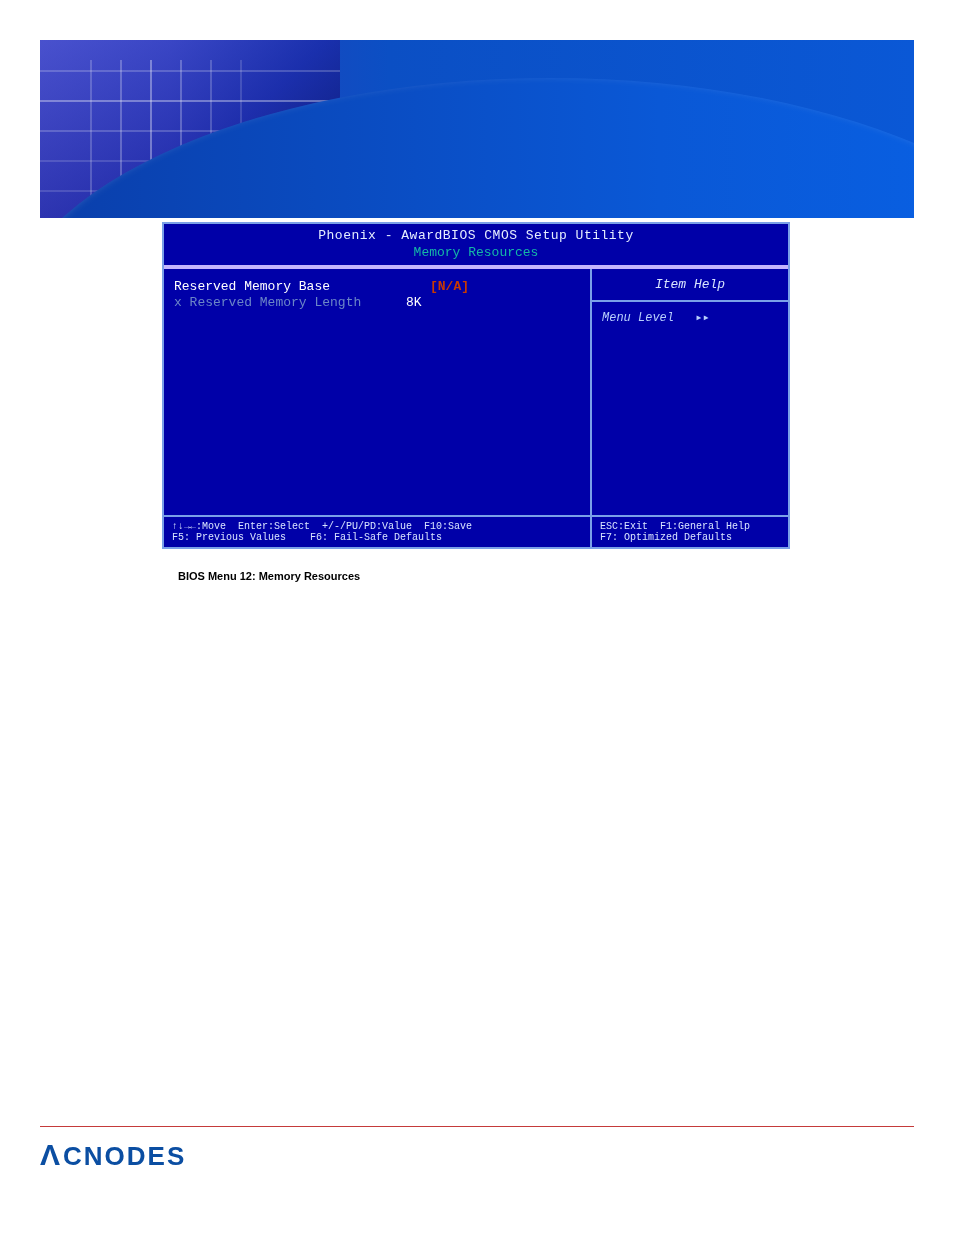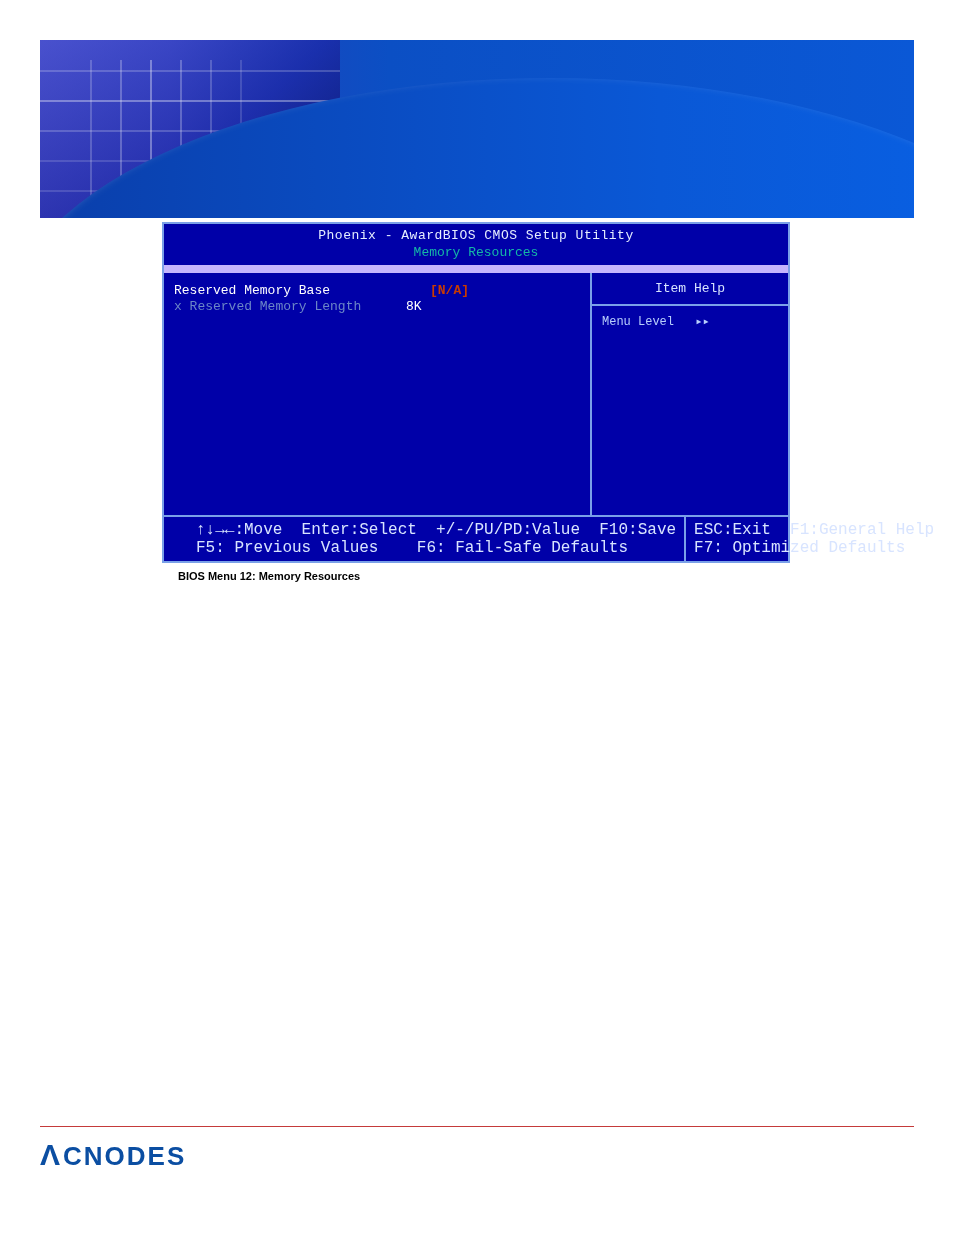--- a/index.html
+++ b/index.html
@@ -80,33 +80,34 @@
     color: #e6eeff;
     letter-spacing: 0.5px;
   }
   .bios-subtitle {
     text-align: center;
     padding: 0 0 5px 0;
     color: #14b8a6;
   }
   .bios-body {
     display: flex;
-    border-top: 8px solid #c4b5fd;
+    border-top: 4px solid #c4b5fd;
     border-bottom: 2px solid #7aa0e8;
     min-height: 252px;
   }
   .bios-left {
     flex: 1 1 auto;
     padding: 10px 10px;
     border-right: 2px solid #7aa0e8;
   }
   .bios-right {
     width: 196px;
     display: flex;
     flex-direction: column;
+    font-style: italic;
   }
   .bios-right-top {
     border-bottom: 2px solid #7aa0e8;
     text-align: center;
     padding: 8px 4px;
     color: #d8e4ff;
   }
   .bios-right-body {
     padding: 8px 10px;
     color: #b8cffc;
@@ -117,23 +118,22 @@
     gap: 12px;
     line-height: 1.25;
   }
   .bios-row .lbl { width: 220px; }
   .bios-row .val { color: #ffffff; }
   .bios-row.selected .val { color: #c93a00; font-weight: bold; margin-left: 24px; }
   .bios-row.disabled { color: #6b86c7; }
   .bios-row.disabled .lbl::before { content: "x "; }
   .bios-footer {
     display: flex;
-    font-size: 16px;
+    font-size: 10px;
     color: #d8e4ff;
-    padding-left: 24px;
   }
   .bios-footer-left {
     flex: 1 1 auto;
     padding: 4px 8px;
     border-right: 2px solid #7aa0e8;
     white-space: pre;
   }
   .bios-footer-right {
     width: 196px;
     padding: 4px 8px;

